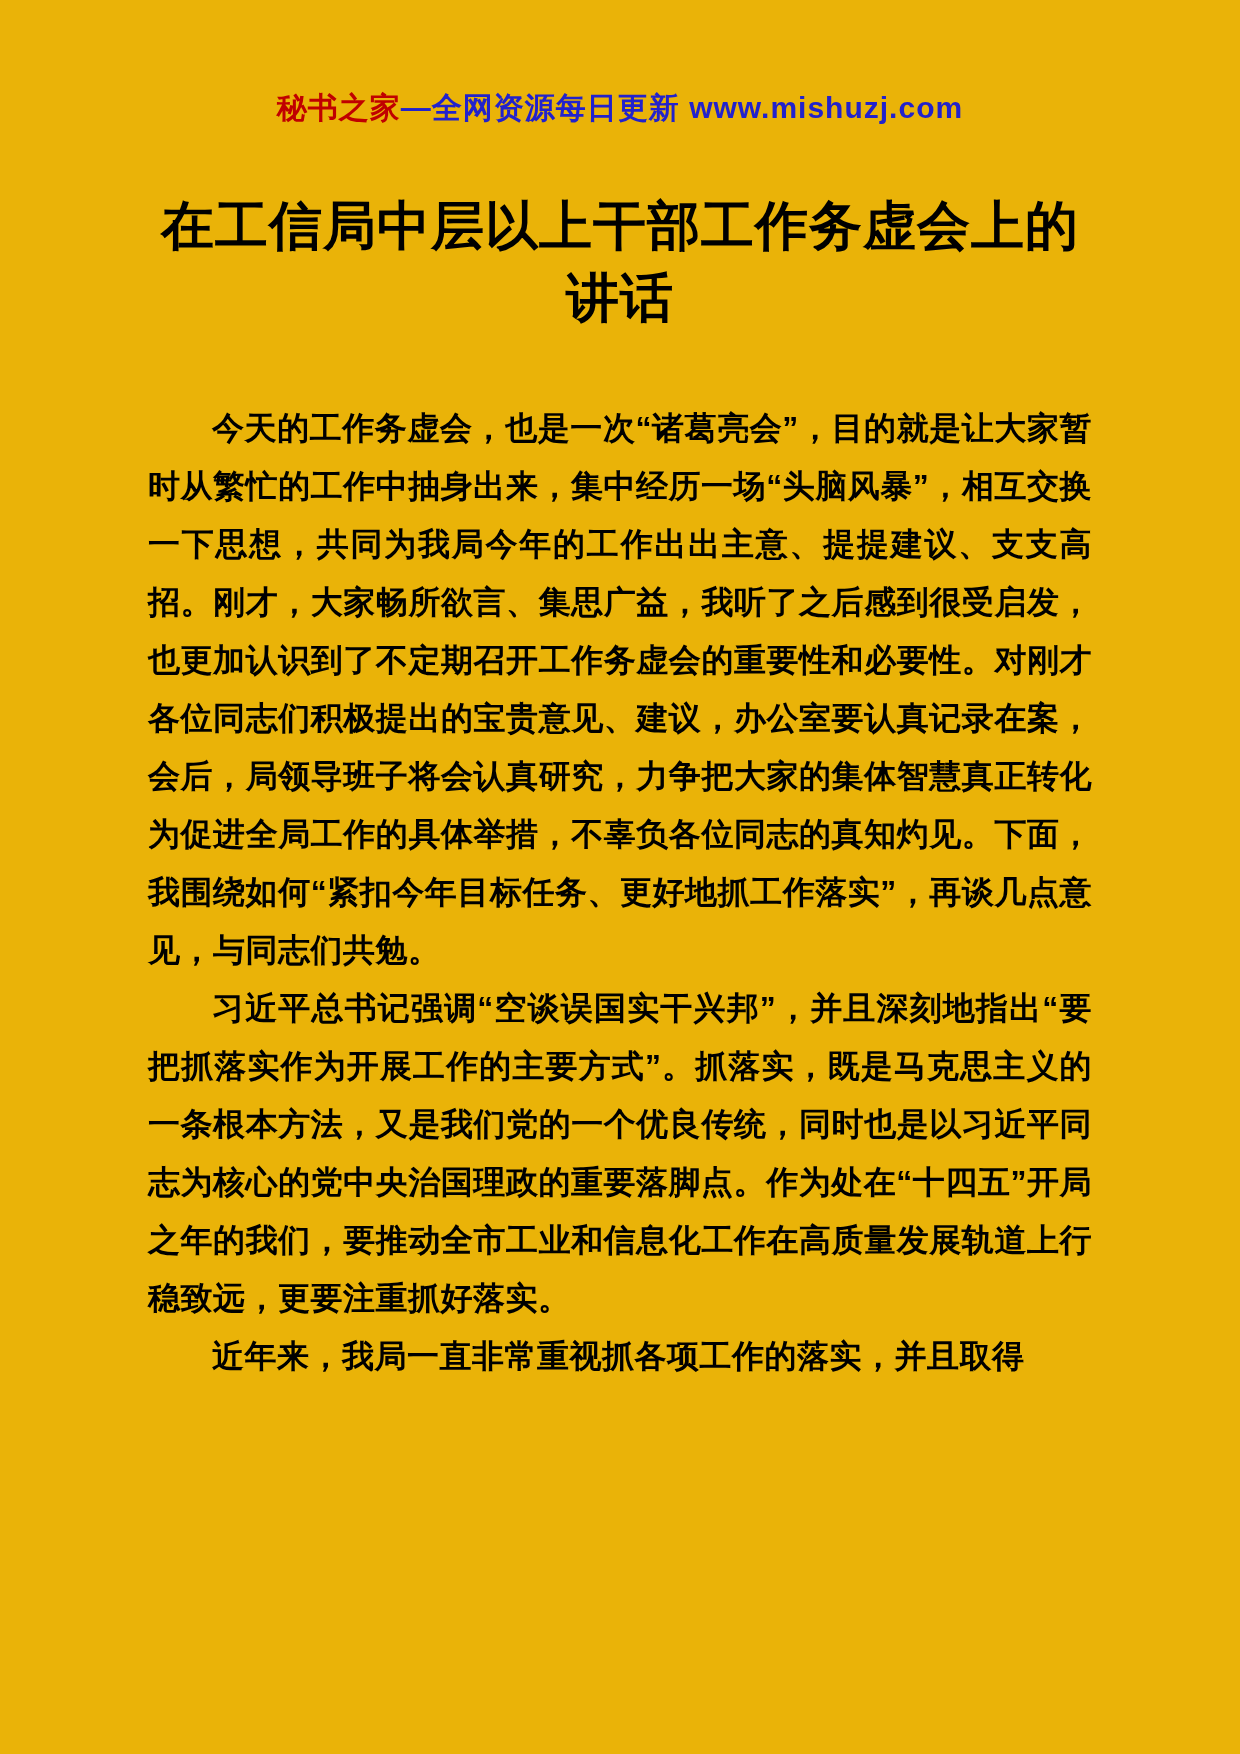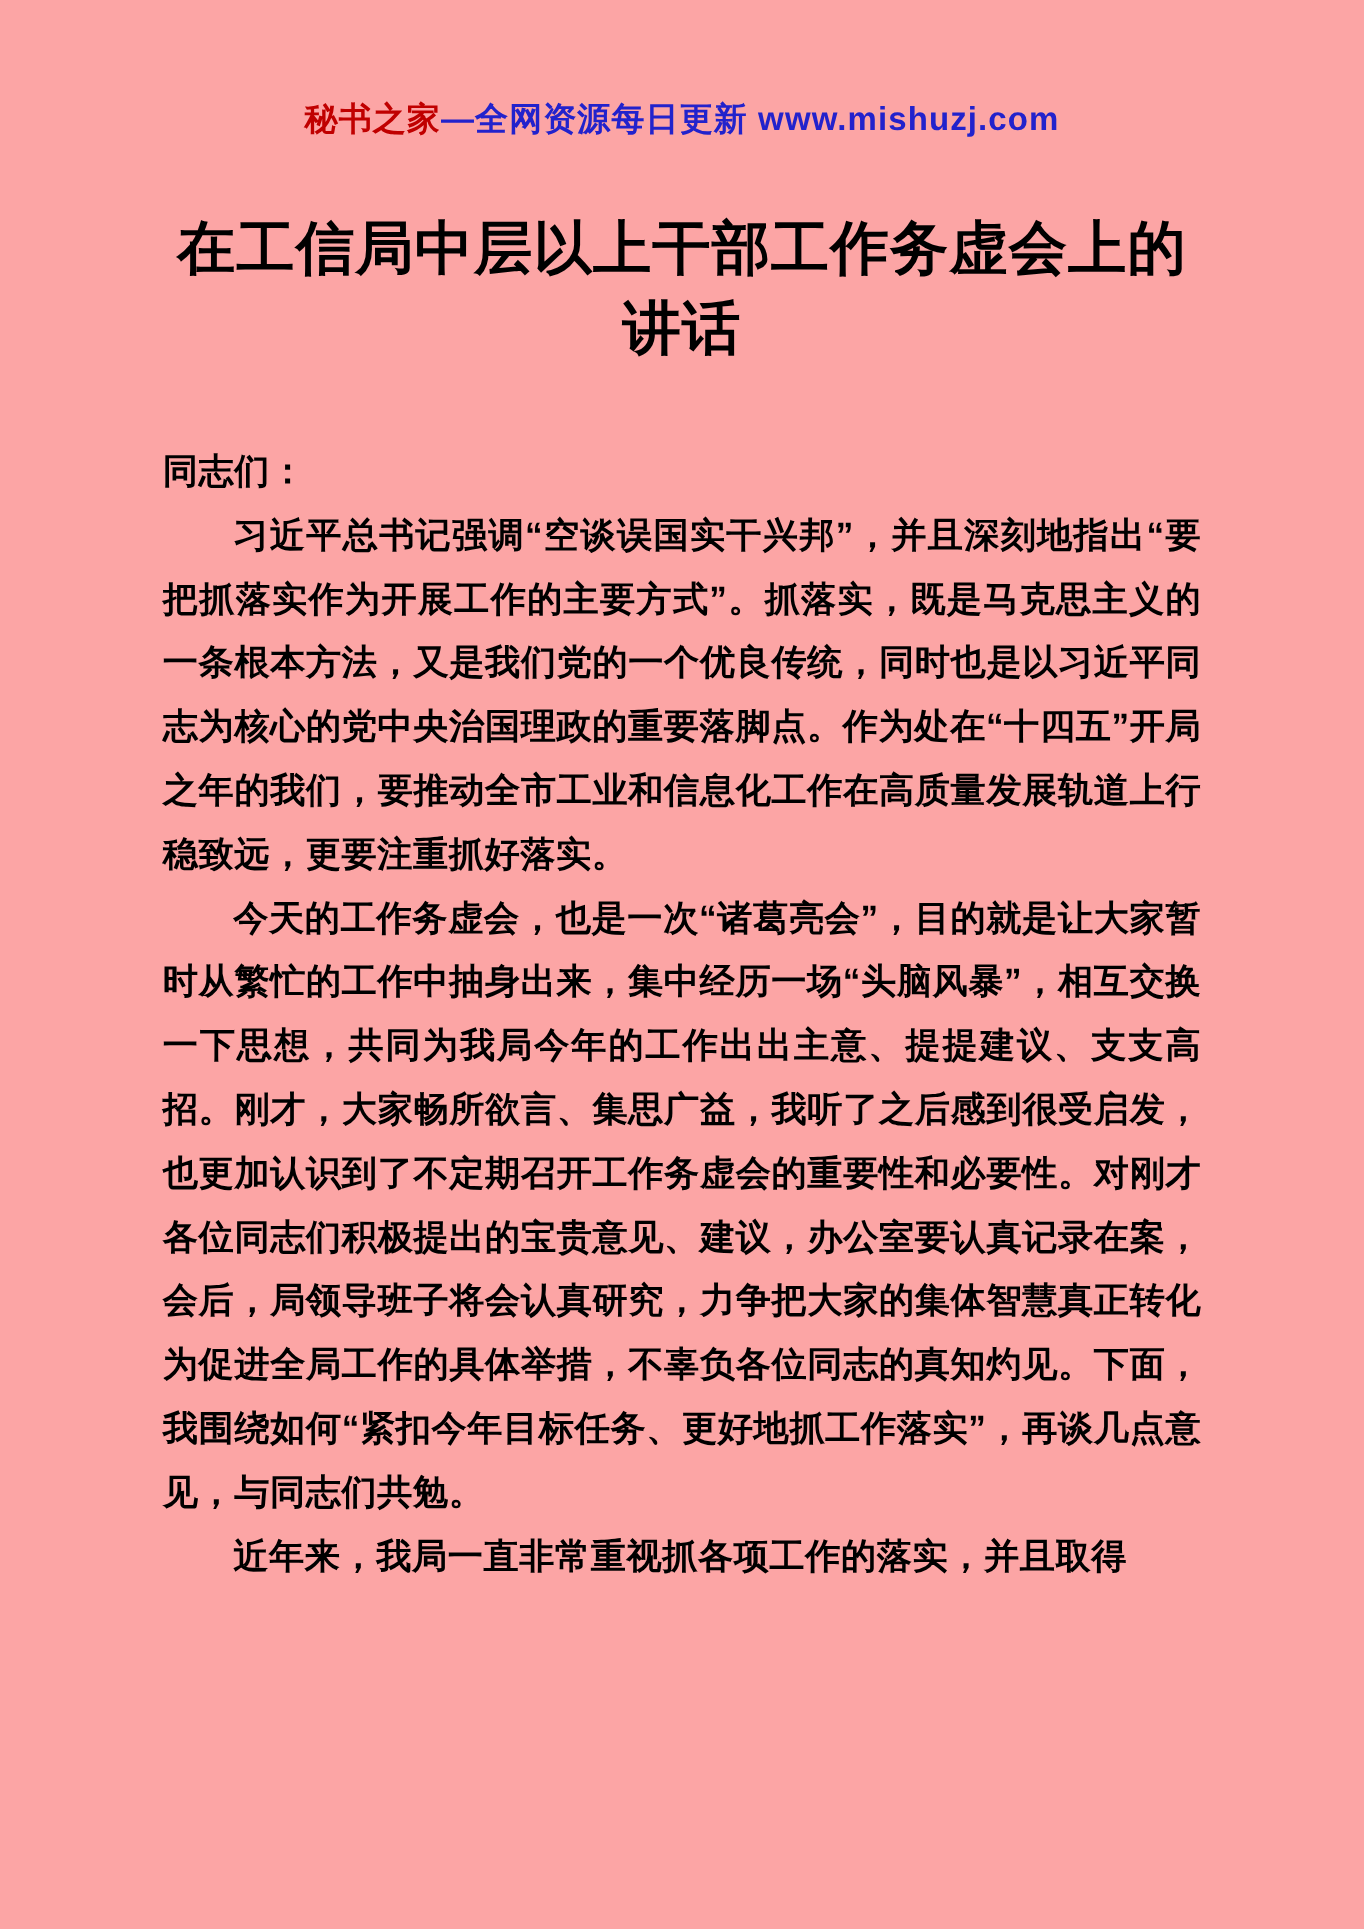--- a/index.html
+++ b/index.html
@@ -9,21 +9,21 @@
       background: #ffffff;
     }
     body {
       width: 1240px;
       font-family: "Liberation Sans", "DejaVu Sans", sans-serif;
       color: #000;
     }
     .page {
       width: 1240px;
       min-height: 1754px;
-      background: #fca5a5;
+      background: #eab308;
       padding: 88px 148px 40px 148px;
     }
     .doc-header {
       text-align: center;
       font-size: 30px;
       font-weight: bold;
       letter-spacing: 1px;
       white-space: nowrap;
     }
     .doc-header .brand { color: #c00000; }
@@ -56,19 +56,18 @@
 
 <div class="page">
 
   <div class="doc-header">
     <span class="brand">秘书之家</span><span class="blue">—全网资源每日更新 </span><span class="url">www.mishuzj.com</span>
   </div>
 
   <h1 class="doc-title">在工信局中层以上干部工作务虚会上的讲话</h1>
 
   <div class="doc-body">
-    <p>同志们：</p>
+    <p class="indent">今天的工作务虚会，也是一次“诸葛亮会”，目的就是让大家暂时从繁忙的工作中抽身出来，集中经历一场“头脑风暴”，相互交换一下思想，共同为我局今年的工作出出主意、提提建议、支支高招。刚才，大家畅所欲言、集思广益，我听了之后感到很受启发，也更加认识到了不定期召开工作务虚会的重要性和必要性。对刚才各位同志们积极提出的宝贵意见、建议，办公室要认真记录在案，会后，局领导班子将会认真研究，力争把大家的集体智慧真正转化为促进全局工作的具体举措，不辜负各位同志的真知灼见。下面，我围绕如何“紧扣今年目标任务、更好地抓工作落实”，再谈几点意见，与同志们共勉。</p>
     <p class="indent">习近平总书记强调“空谈误国实干兴邦”，并且深刻地指出“要把抓落实作为开展工作的主要方式”。抓落实，既是马克思主义的一条根本方法，又是我们党的一个优良传统，同时也是以习近平同志为核心的党中央治国理政的重要落脚点。作为处在“十四五”开局之年的我们，要推动全市工业和信息化工作在高质量发展轨道上行稳致远，更要注重抓好落实。</p>
-    <p class="indent">今天的工作务虚会，也是一次“诸葛亮会”，目的就是让大家暂时从繁忙的工作中抽身出来，集中经历一场“头脑风暴”，相互交换一下思想，共同为我局今年的工作出出主意、提提建议、支支高招。刚才，大家畅所欲言、集思广益，我听了之后感到很受启发，也更加认识到了不定期召开工作务虚会的重要性和必要性。对刚才各位同志们积极提出的宝贵意见、建议，办公室要认真记录在案，会后，局领导班子将会认真研究，力争把大家的集体智慧真正转化为促进全局工作的具体举措，不辜负各位同志的真知灼见。下面，我围绕如何“紧扣今年目标任务、更好地抓工作落实”，再谈几点意见，与同志们共勉。</p>
     <p class="indent">近年来，我局一直非常重视抓各项工作的落实，并且取得</p>
   </div>
 
 </div>
 
 </body></html>

